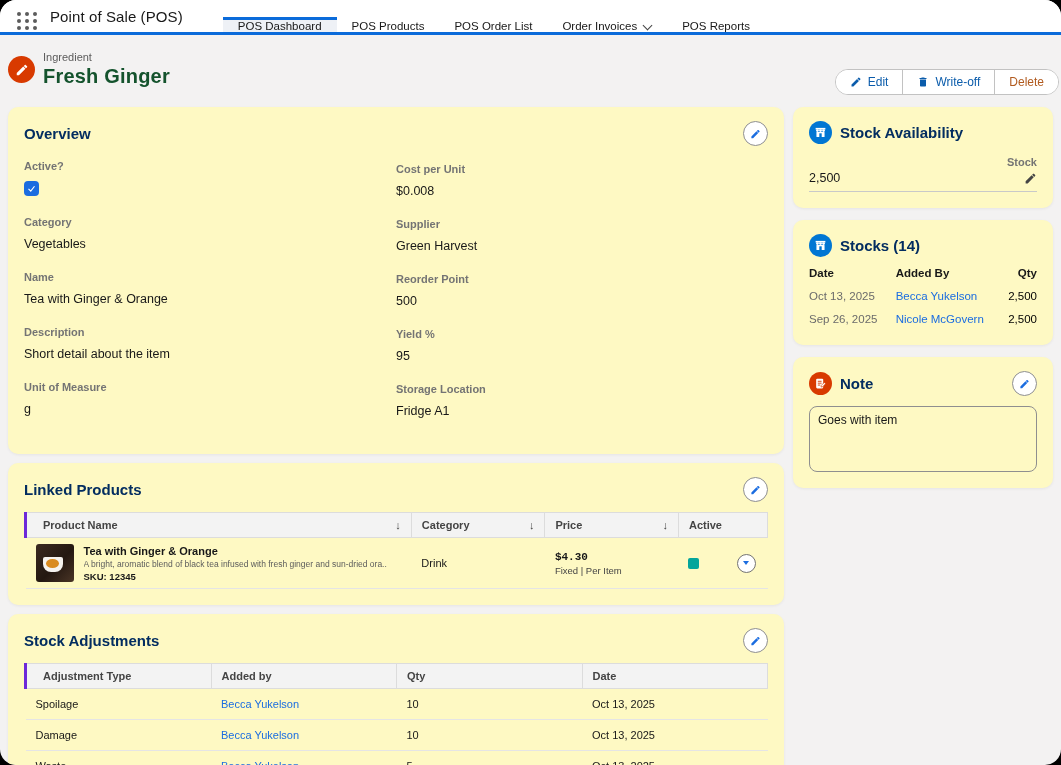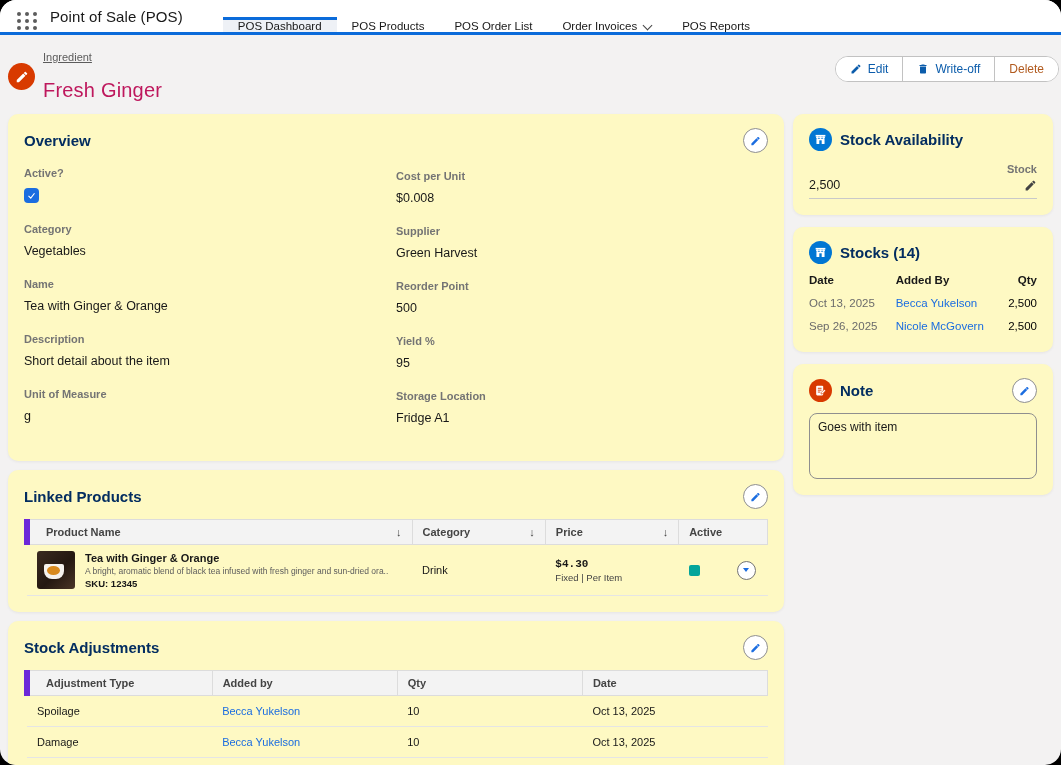--- a/index.html
+++ b/index.html
@@ -16,23 +16,23 @@
   .tab { display:flex; align-items:center; gap:6px; padding:0 15px; font-size:11.5px; color:#181818; border-top:3px solid transparent; cursor:pointer; white-space:nowrap; }
   .tab.active { background:#eef1f6; border-top-color:#0b6bda; }
   .chev { width:9px; height:9px; display:inline-block; position:relative; top:-2px; }
   .chev::after { content:""; position:absolute; left:1px; top:2px; width:6px; height:6px; border-right:1.6px solid #444; border-bottom:1.6px solid #444; transform:rotate(45deg); }
 
   
   .rec-header { display:flex; justify-content:space-between; align-items:flex-start; padding:16px 2px 12px 8px; }
   .rec-left { display:flex; align-items:center; gap:8px; }
   .rec-icon { width:27px; height:27px; border-radius:50%; background:#d83a00; display:flex; align-items:center; justify-content:center; flex:0 0 auto; }
   .rec-icon svg { width:14px; height:14px; fill:#fff; }
-  .rec-meta .etype { font-size:11px; color:#5c5c5c; margin-bottom:16px;text-decoration:underline; }
-  .rec-meta .title { font-size:20px; color:#be185d; font-weight:400; letter-spacing:.2px; }
-  .btn-group { display:flex; margin-top:5px; border:1px solid #c2c2c2; border-radius:14px; overflow:hidden; background:#fff; }
+  .rec-meta .etype { font-size:11px; color:#5c5c5c; margin-bottom:2px; }
+  .rec-meta .title { font-size:20px; color:#14532d; font-weight:700; letter-spacing:.2px; }
+  .btn-group { display:flex; margin-top:18px; border:1px solid #c2c2c2; border-radius:14px; overflow:hidden; background:#fff; }
   .btn { display:flex; align-items:center; gap:6px; padding:5px 14px; font-size:12px; background:#fff; border:none; border-right:1px solid #c2c2c2; color:#0b5cab; cursor:pointer; font-family:inherit; }
   .btn:last-child { border-right:none; }
   .btn svg { width:12px; height:12px; fill:#0b5cab; }
   .btn.danger { color:#b15a1e; font-weight:400; }
 
   
   .main { display:flex; gap:9px; padding:0 8px; align-items:flex-start; }
   .col-left { width:776px; flex:0 0 auto; }
   .col-right { flex:1; }
   .card { background:#fef9c3; border-radius:10px; box-shadow:0 1px 3px rgba(0,0,0,.06); padding:14px 16px 16px; margin-bottom:9px; }
@@ -49,21 +49,21 @@
   .fcol { width:50%; }
   .field { margin-bottom:20px; }
   .flabel { font-size:11px; color:#747474; margin-bottom:9px;font-weight:bold; }
   .fvalue { font-size:12.5px; color:#181818; }
   .checkbox { width:15px; height:15px; border-radius:4px; background:#1b6de0; display:flex; align-items:center; justify-content:center; cursor:pointer; }
   .checkbox svg { width:9px; height:9px; fill:none; stroke:#fff; stroke-width:3; }
 
   
   table.grid { width:100%; border-collapse:collapse; font-size:11px; color:#181818; }
   table.grid th { background:#f3f3f3; border:1px solid #dcdcdc; border-left:none; font-weight:700; text-align:left; padding:6px 10px; font-size:11px; color:#444; }
-  table.grid th:first-child { border-left:6px solid #6d28d9;padding-left:16px; }
+  table.grid th:first-child { border-left:3px solid #6d28d9;padding-left:16px; }
   table.grid td { border-bottom:1px solid #e5e5e5; padding:6px 10px; vertical-align:middle; }
   .sort-th { display:flex; justify-content:space-between; align-items:center; gap:4px; }
   .sort-arrow { color:#444; font-size:11px; font-weight:400; }
 
   
   .prod-cell { display:flex; align-items:center; gap:10px; }
   .thumb { width:38px; height:38px; border-radius:3px; flex:0 0 auto; position:relative; overflow:hidden; background:linear-gradient(135deg,#3a2a20 0%,#241811 55%,#4a3526 100%); }
   .thumb .cup { position:absolute; left:7px; top:13px; width:20px; height:15px; background:#f5f2ee; border-radius:2px 2px 8px 8px; }
   .thumb .tea { position:absolute; left:10px; top:15px; width:13px; height:9px; border-radius:50%; background:#d98a1f; }
   .prod-name { font-weight:700; font-size:11px; margin-bottom:2px; }

